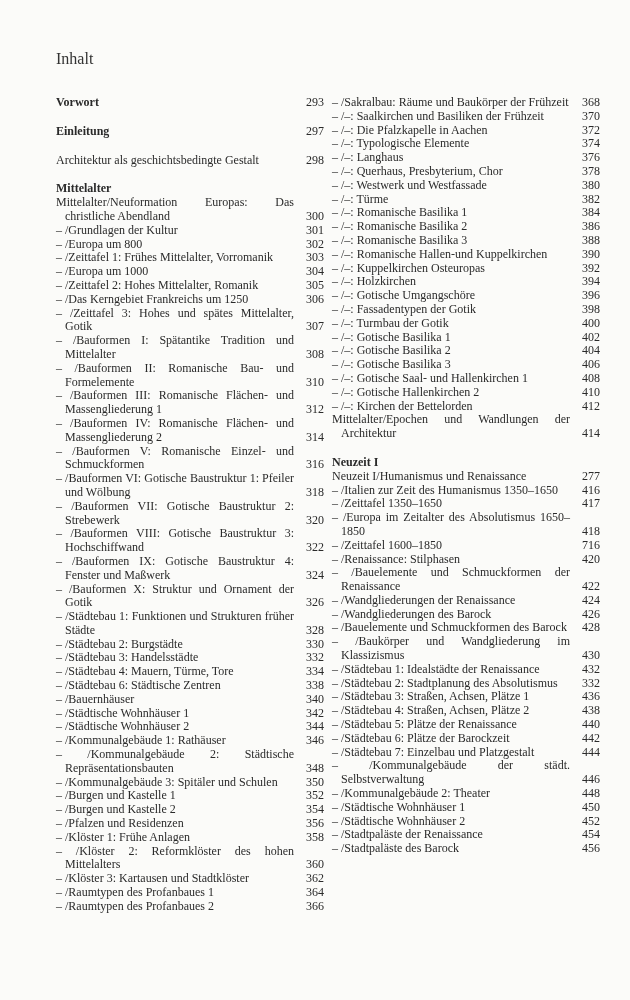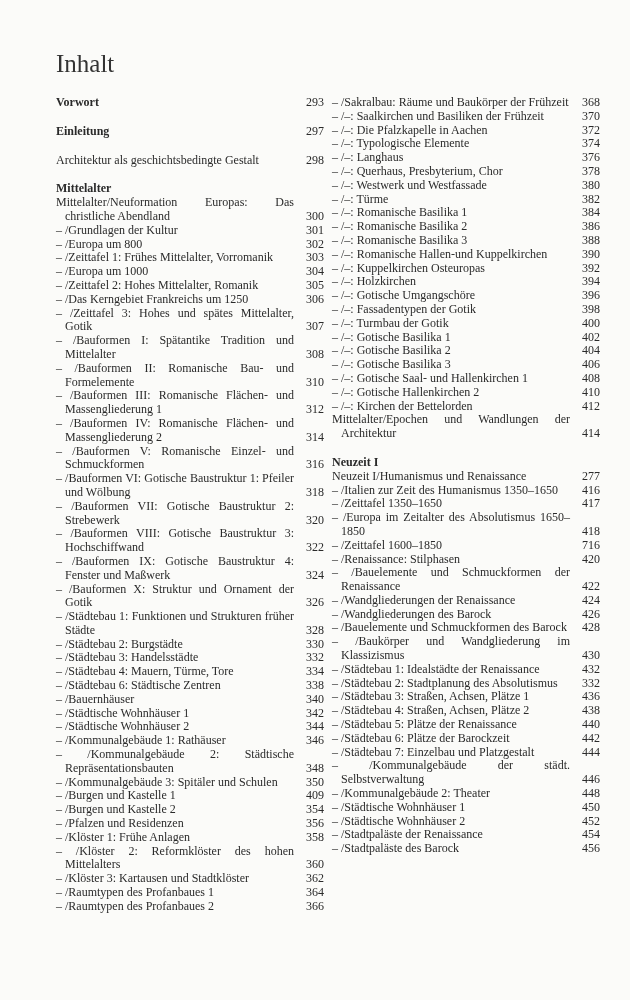--- a/index.html
+++ b/index.html
@@ -12,21 +12,21 @@
       height: 1000px;
       position: relative;
       overflow: hidden;
       font-family: "Liberation Serif", "DejaVu Serif", serif;
       color: #2a2a2a;
     }
     .page-title {
       position: absolute;
       left: 56px;
       top: 50px;
-      font-size: 25px;
+      font-size: 16px;
       font-weight: normal;
       margin: 0;
       color: #333;
     }
     .col {
       position: absolute;
       top: 96px;
       width: 268px;
       font-size: 12px;
       line-height: 13.8px;
@@ -193,21 +193,21 @@
     <div class="entry">
       <span class="text">– /Kommunalgebäude 2: Städtische Repräsentationsbauten</span>
       <span class="page">348</span>
     </div>
     <div class="entry">
       <span class="text">– /Kommunalgebäude 3: Spitäler und Schulen</span>
       <span class="page">350</span>
     </div>
     <div class="entry">
       <span class="text">– /Burgen und Kastelle 1</span>
-      <span class="page">409</span>
+      <span class="page">352</span>
     </div>
     <div class="entry">
       <span class="text">– /Burgen und Kastelle 2</span>
       <span class="page">354</span>
     </div>
     <div class="entry">
       <span class="text">– /Pfalzen und Residenzen</span>
       <span class="page">356</span>
     </div>
     <div class="entry">

